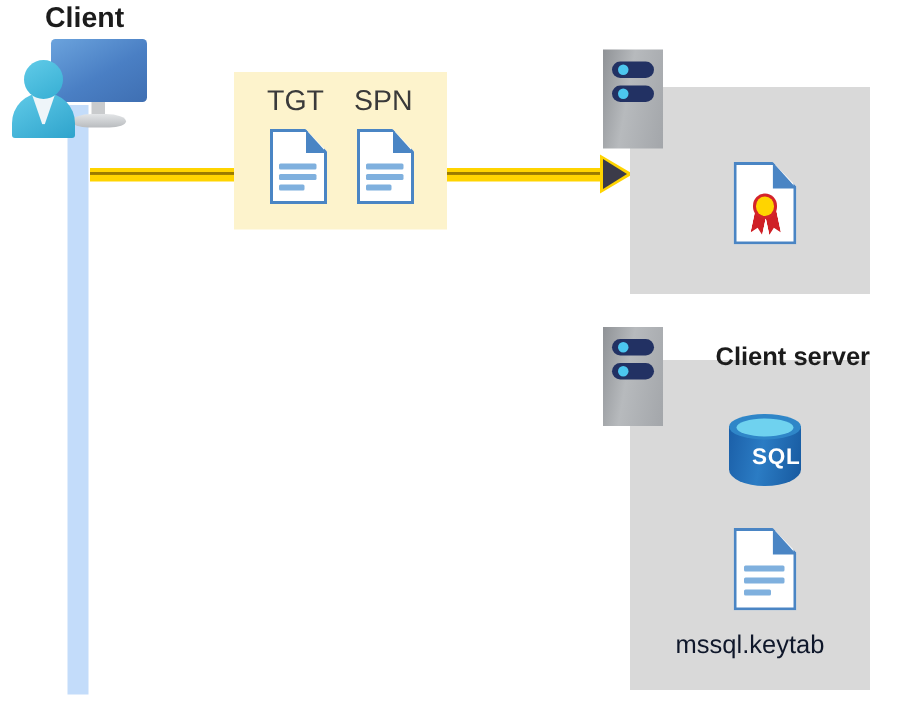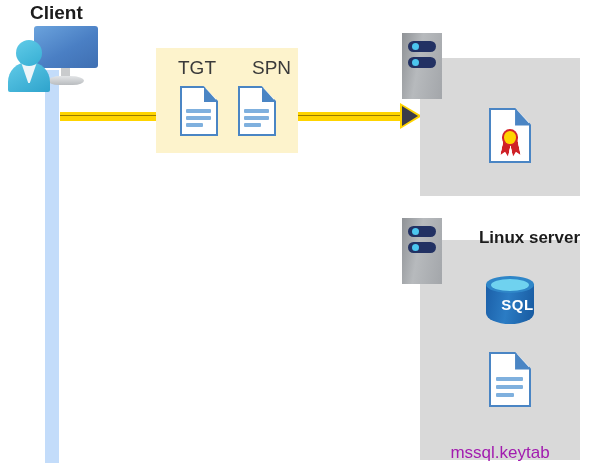--- a/index.html
+++ b/index.html
@@ -22,23 +22,22 @@
   .abs { position: absolute; }
 
   
   .label-bold {
     font-weight: bold;
     color: #1c1c1c;
     line-height: 1.12;
     white-space: pre-line;
   }
   .label-plain {
-    color: #a21caf;
+    color: #0f172a;
     white-space: nowrap;
-    margin-top: 23px;
   }
 
   
   #client-lifeline {
     left: 45px;
     top: 70px;
     width: 14px;
     height: 393px;
     background: #c3dcfa;
   }
@@ -127,21 +126,21 @@
     border-left: 16px solid #3b3b49;
   }
 
   
   .ticket-label {
     font-size: 19px;
     color: #3a3a3a;
     text-align: center;
   }
   #tgt-label { left: 178px; top: 57px; }
-  #spn-label { left: 252px; top: 57px; }
+  #spn-label { left: 236px; top: 57px; }
 
   
   .doc-icon { position: absolute; }
   .doc-body {
     position: absolute;
     left: 0; top: 0;
     width: 100%; height: 100%;
     background: #ffffff;
     border: 2px solid #4a85c4;
     box-sizing: border-box;
@@ -352,21 +351,21 @@
 
   <div class="abs server-icon" id="linux-server">
     <div class="server-slot s1">
       <div class="server-led"></div>
     </div>
     <div class="server-slot s2">
       <div class="server-led"></div>
     </div>
   </div>
 
-  <div class="abs label-bold" id="linux-title">Linux server</div>
+  <div class="abs label-bold" id="linux-title">Client server</div>
 
   <div class="abs" id="sql-icon">
     <div id="sql-body"></div>
     <div id="sql-top"></div>
     <div id="sql-top-inner"></div>
     <div id="sql-text">SQL</div>
   </div>
 
   <div class="doc-icon" id="keytab-doc">
     <div class="doc-body"></div>

